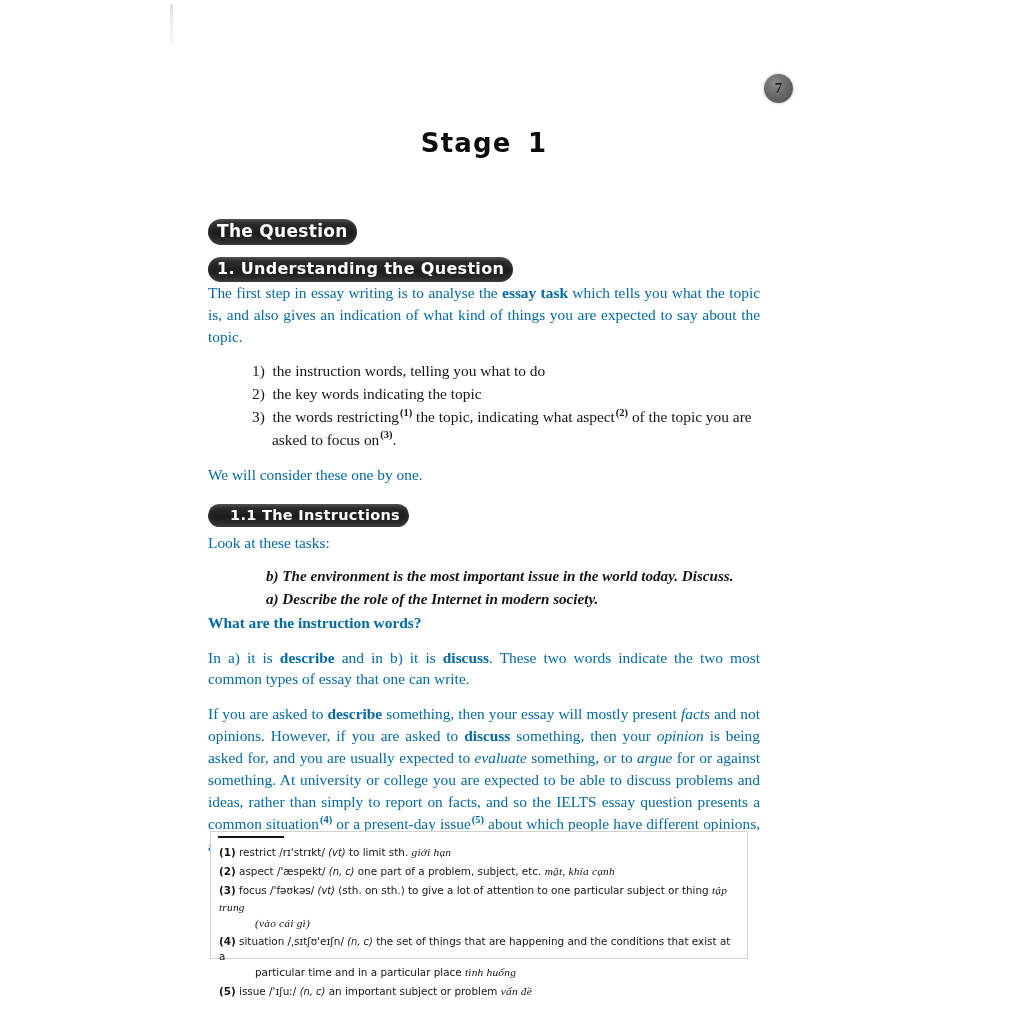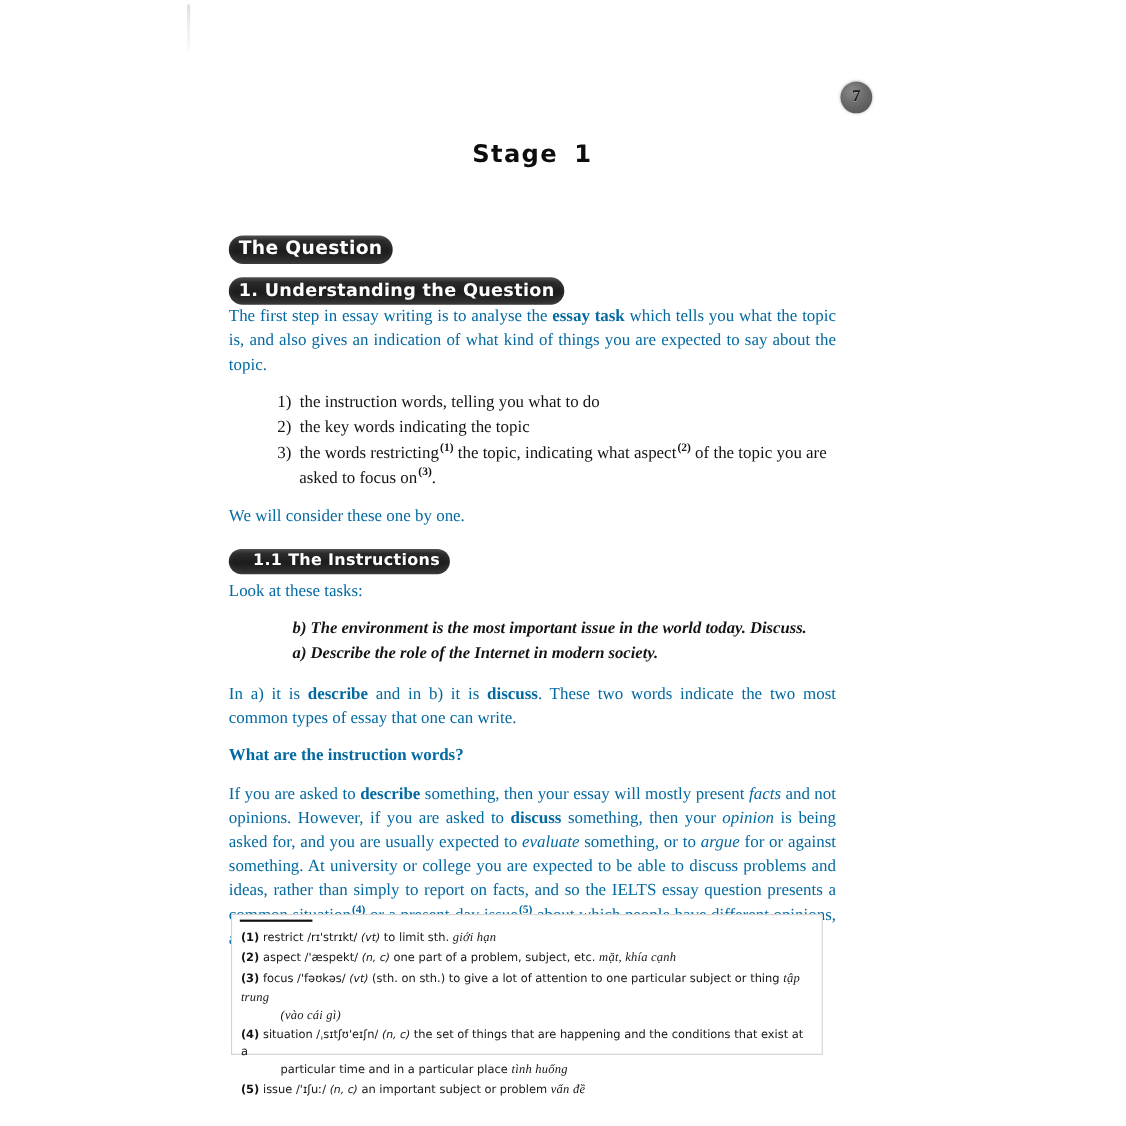--- a/index.html
+++ b/index.html
@@ -59,21 +59,21 @@
     position: absolute;
     left: 208px;
     top: 0;
     width: 552px;
   }
 
   .stage-title {
     text-align: center;
     font-family: "DejaVu Sans", sans-serif;
     font-weight: bold;
-    font-size: 22px;
+    font-size: 26px;
     letter-spacing: 1.2px;
     color: #0d0d0d;
     margin: 0;
     padding-top: 128px;
     word-spacing: 6px;
   }
 
   
   .bar {
     display: inline-block;
@@ -225,23 +225,23 @@
       <span class="bar bar-h3">1.1 The Instructions</span>
     </div>
 
     <p class="body" style="margin-top:5px">Look at these tasks:</p>
 
     <ul class="tasks">
       <li>b) The environment is the most important issue in the world today. Discuss.</li>
       <li>a) Describe the role of the Internet in modern society.</li>
     </ul>
 
+    <p class="body q-bold">What are the instruction words?</p>
+
     <p class="body" style="margin-top:13px"><span>In a) it is </span><b>describe</b><span> and in b) it is </span><b>discuss</b><span>. These two words indicate the two most common types of essay that one can write.</span></p>
-
-    <p class="body q-bold">What are the instruction words?</p>
 
     <p class="body" style="margin-top:13px"><span>If you are asked to </span><b>describe</b><span> something, then your essay will mostly present </span><i>facts</i><span> and not opinions. However, if you are asked to </span><b>discuss</b><span> something, then your </span><i>opinion</i><span> is being asked for, and you are usually expected to </span><i>evaluate</i><span> something, or to </span><i>argue</i><span> for or against something. At university or college you are expected to be able to discuss problems and ideas, rather than simply to report on facts, and so the IELTS essay question presents a common situation</span><sup>(4)</sup><span> or a present-day issue</span><sup>(5)</sup><span> about which people have different opinions, and asks you to give your own views on this topic.</span></p>
 
   </div>
 
   <div class="glossary">
     <div class="glossary-rule"></div>
     <ul class="glossary-list">
 
       <li>

